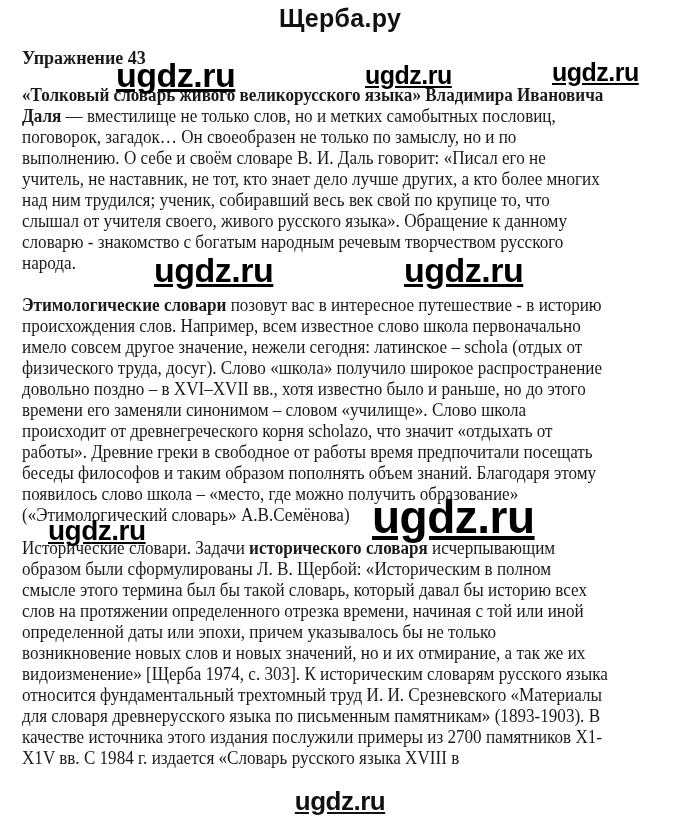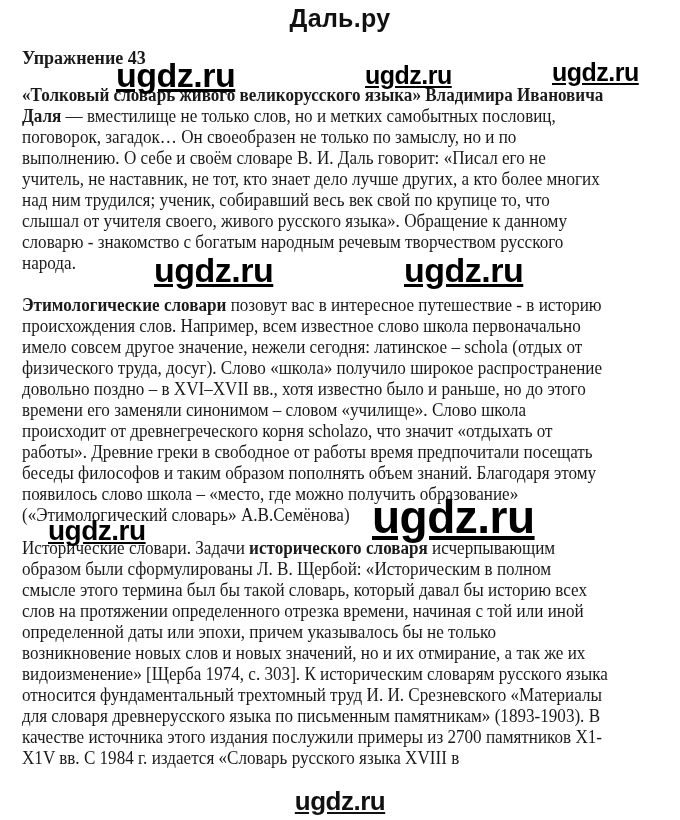--- a/index.html
+++ b/index.html
@@ -37,21 +37,21 @@
     }
     .wm.big { font-size: 34px; }
     .wm.mid { font-size: 28px; }
     .wm.small { font-size: 25px; }
     .wm.huge { font-size: 46px; }
     .wm.footer { font-weight: bold; font-size: 26px; font-family: "Liberation Sans", "DejaVu Sans", sans-serif; color:#111;}
   </style>
 </head>
 <body>
 
-<div class="site-title">Даль.ру</div>
+<div class="site-title">Щерба.ру</div>
 
 <div class="exercise-title">Упражнение 43</div>
 
 <div class="text-block" id="p1">
   <span class="line"><b>«Толковый словарь живого великорусского языка» Владимира Ивановича</b><span></span></span>
   <span class="line"><b>Даля</b><span> — вместилище не только слов, но и метких самобытных пословиц,</span></span>
   <span class="line"><span>поговорок, загадок… Он своеобразен не только по замыслу, но и по</span></span>
   <span class="line"><span>выполнению. О себе и своём словаре В. И. Даль говорит: «Писал его не</span></span>
   <span class="line"><span>учитель, не наставник, не тот, кто знает дело лучше других, а кто более многих</span></span>
   <span class="line"><span>над ним трудился; ученик, собиравший весь век свой по крупице то, что</span></span>

